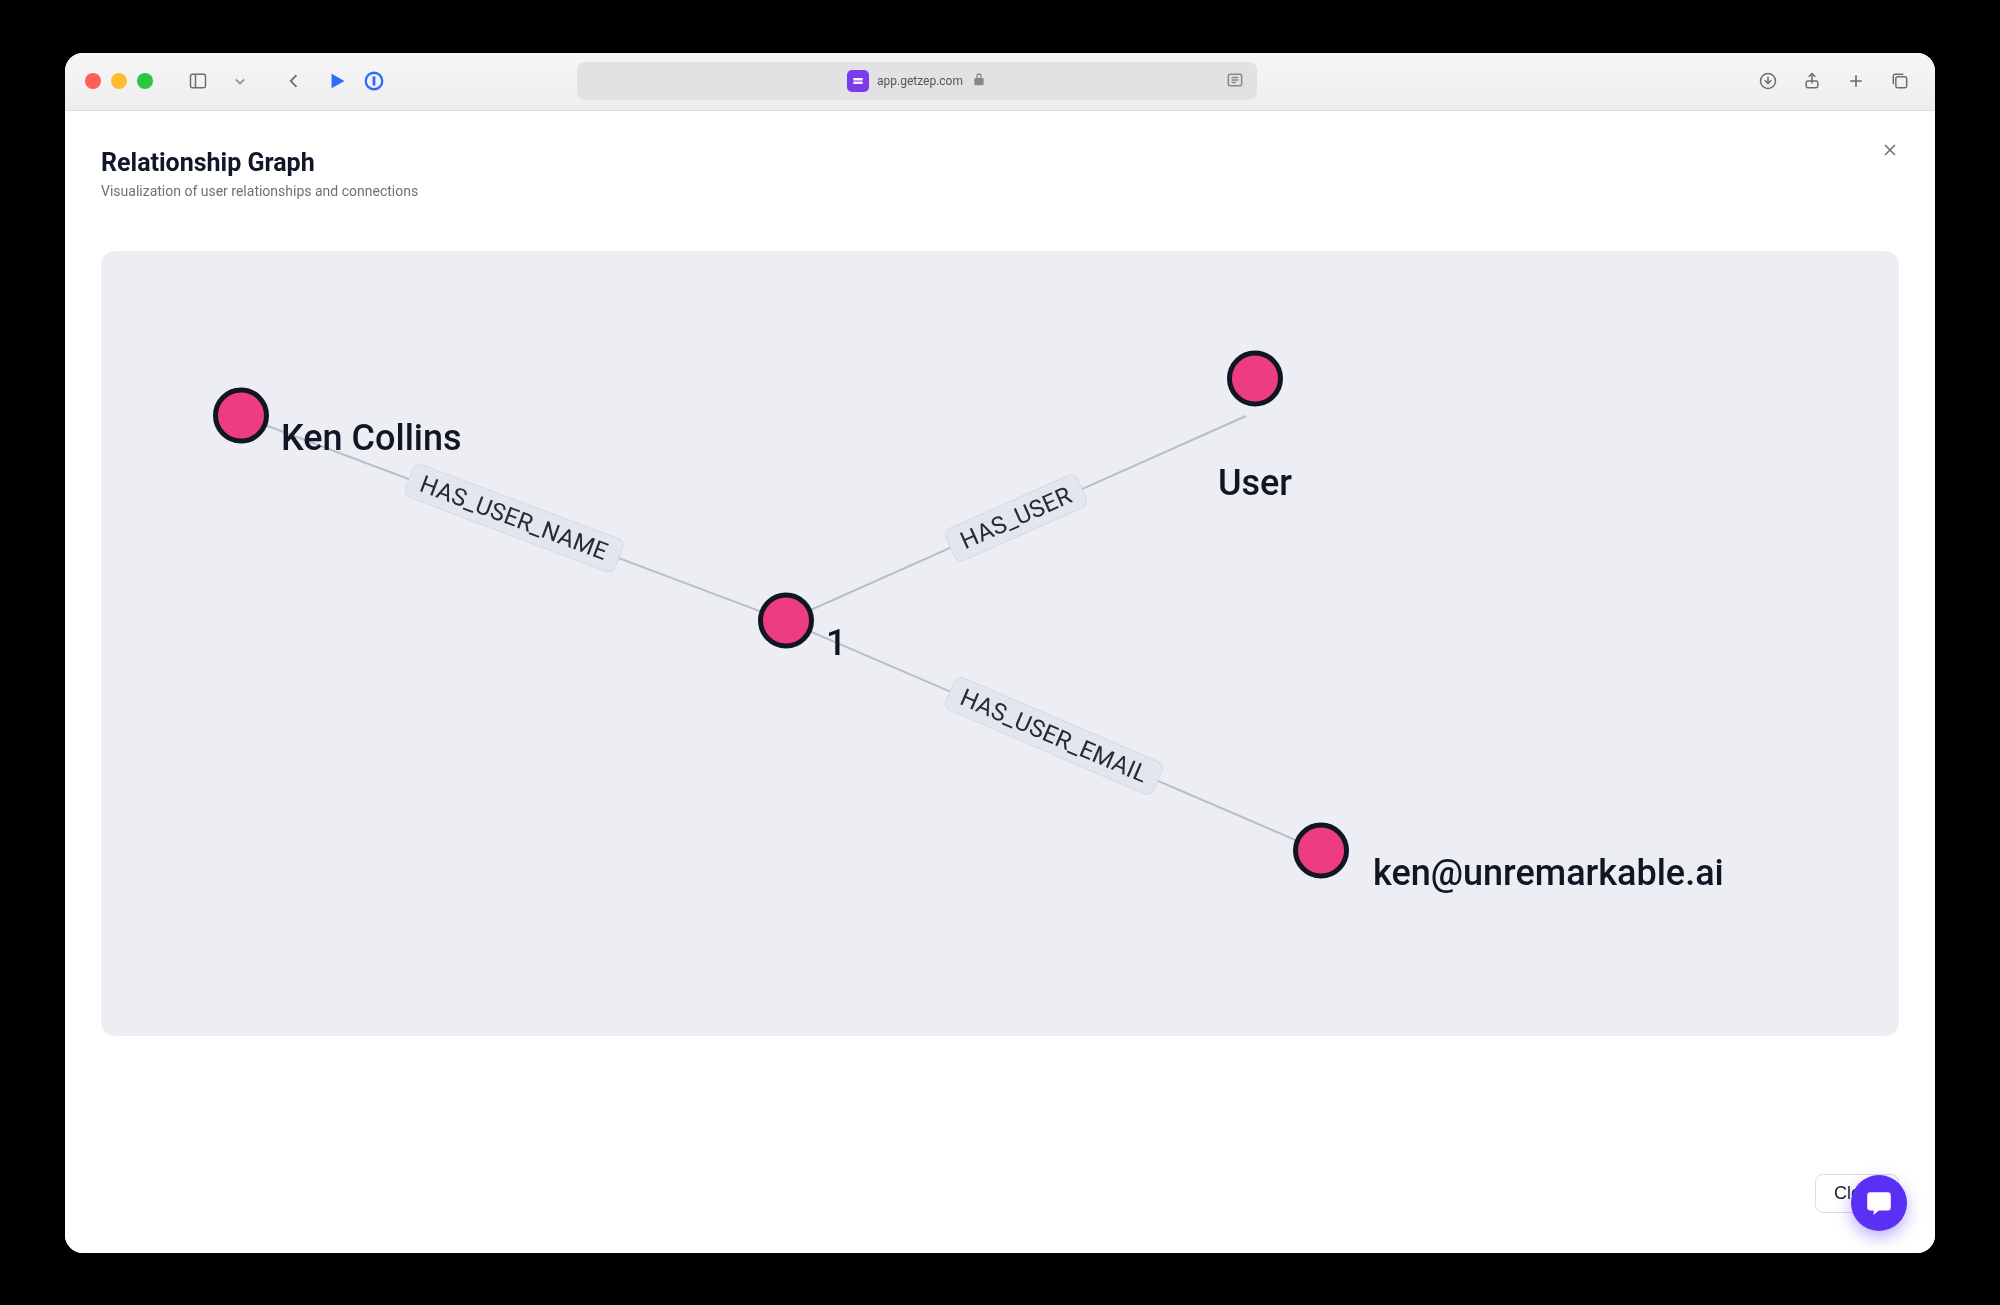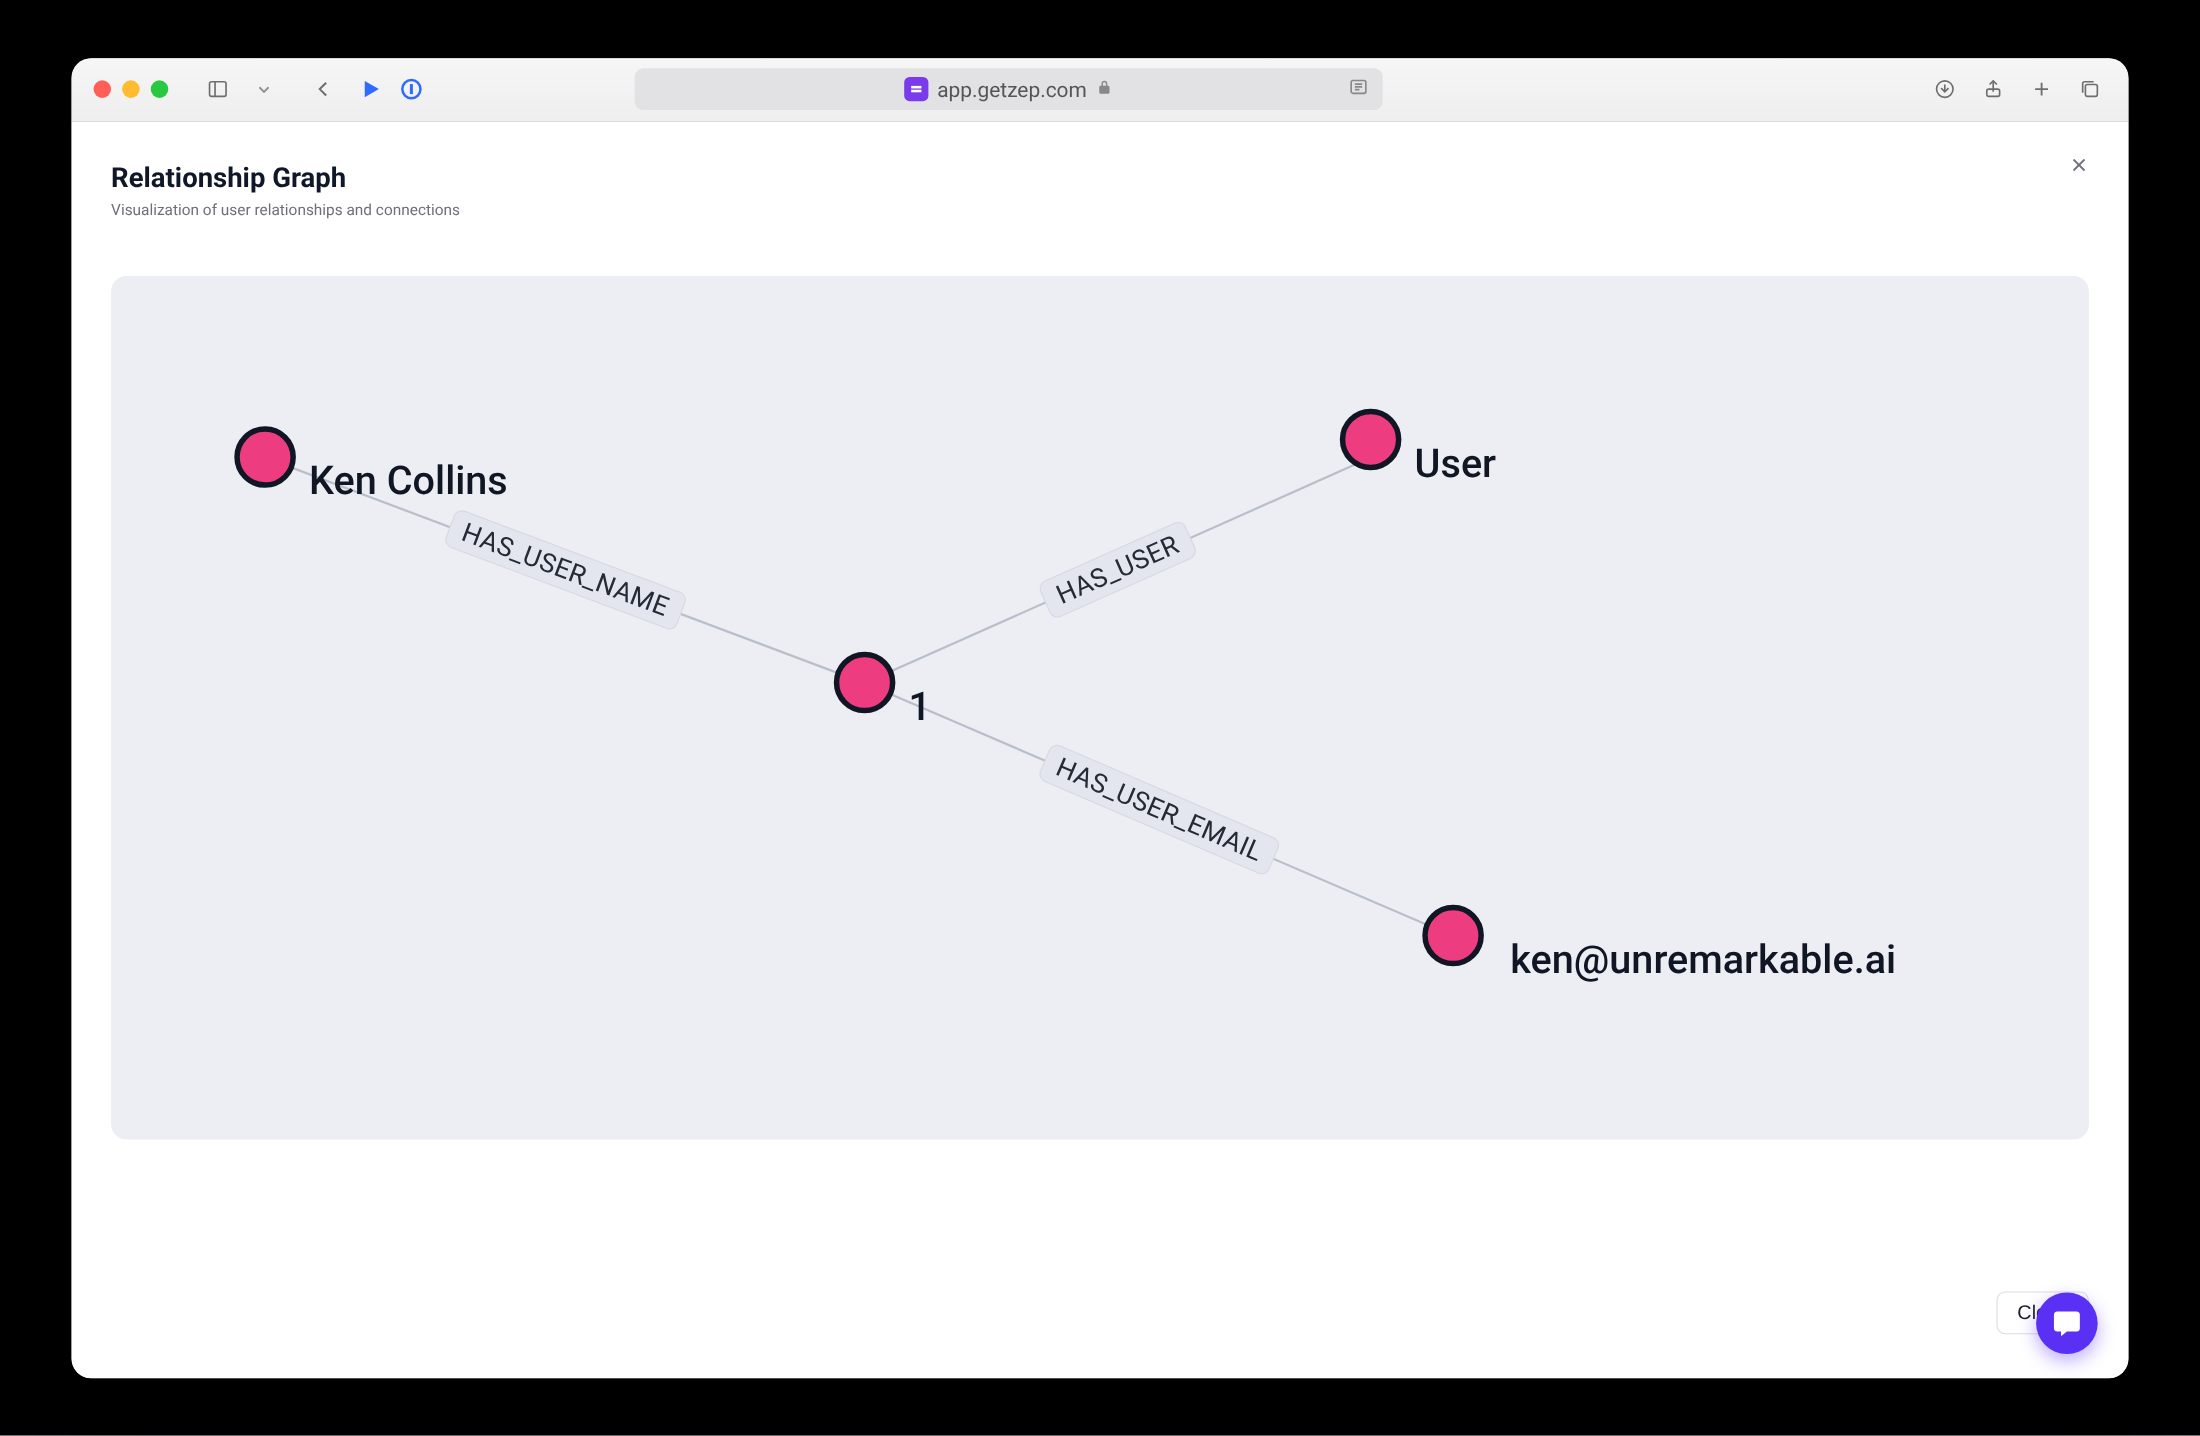--- a/index.html
+++ b/index.html
@@ -51,21 +51,21 @@
       flex: 0 0 680px;
       height: 38px;
       background: #e2e2e4;
       border-radius: 8px;
       margin-left: 180px;
       display: flex;
       align-items: center;
       justify-content: center;
       gap: 8px;
       color: #555;
-      font-size: 19px;
+      font-size: 12px;
       position: relative;
     }
     .address-favicon {
       width: 22px; height: 22px;
       background: #7c3aed;
       border-radius: 5px;
       display: flex; align-items: center; justify-content: center;
       color: #fff; font-size: 13px;
     }
     .address-lock { color: #888; }
@@ -288,21 +288,21 @@
         <div class="edge-label" style="left: 915px; top: 267.5px; transform: translate(-50%, -50%) rotate(-24.0202deg);">HAS_USER</div>
         <div class="edge-label" style="left: 952.5px; top: 485px; transform: translate(-50%, -50%) rotate(23.2632deg);">HAS_USER_EMAIL</div>
         <div class="graph-node" style="left: 140px; top: 165px; transform: translate(-28px, -50%);">
           <div class="node-circle"></div>
           <div class="node-label">Ken Collins</div>
         </div>
         <div class="graph-node" style="left: 685px; top: 370px; transform: translate(-28px, -50%);">
           <div class="node-circle"></div>
           <div class="node-label">1</div>
         </div>
-        <div class="graph-node" style="left: 1145px; top: 149px; transform: translate(-28px, -50%);">
+        <div class="graph-node" style="left: 1145px; top: 176px; transform: translate(-28px, -50%); flex-direction: column;">
           <div class="node-circle"></div>
           <div class="node-label">User</div>
         </div>
         <div class="graph-node" style="left: 1220px; top: 600px; transform: translate(-28px, -50%); gap: 24px;">
           <div class="node-circle"></div>
           <div class="node-label">ken@unremarkable.ai</div>
         </div>
       </div>
 
     <button class="close-button">Close</button>

